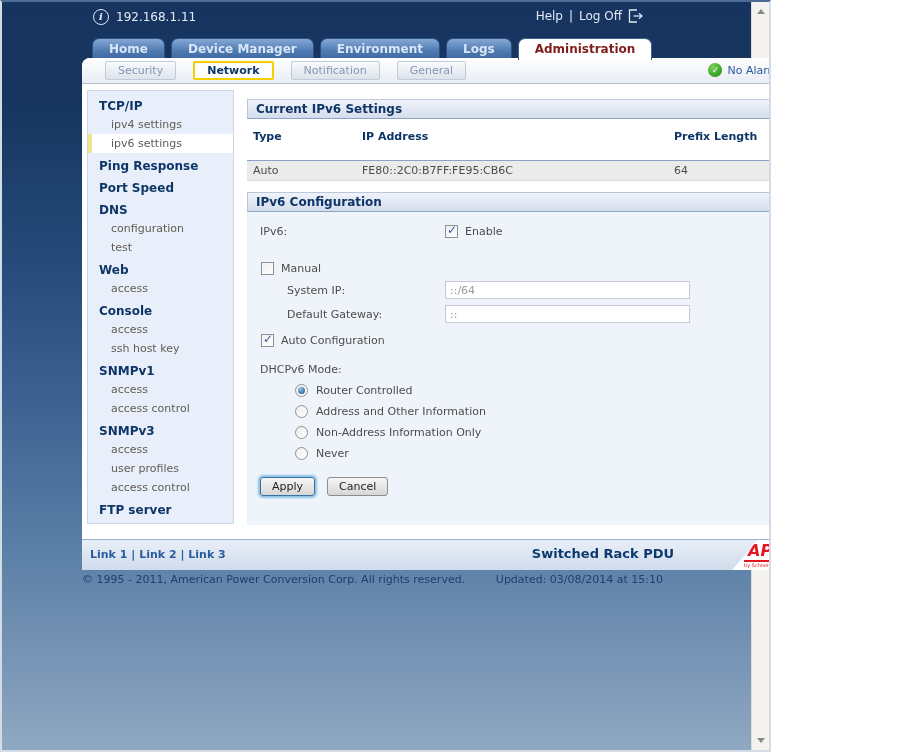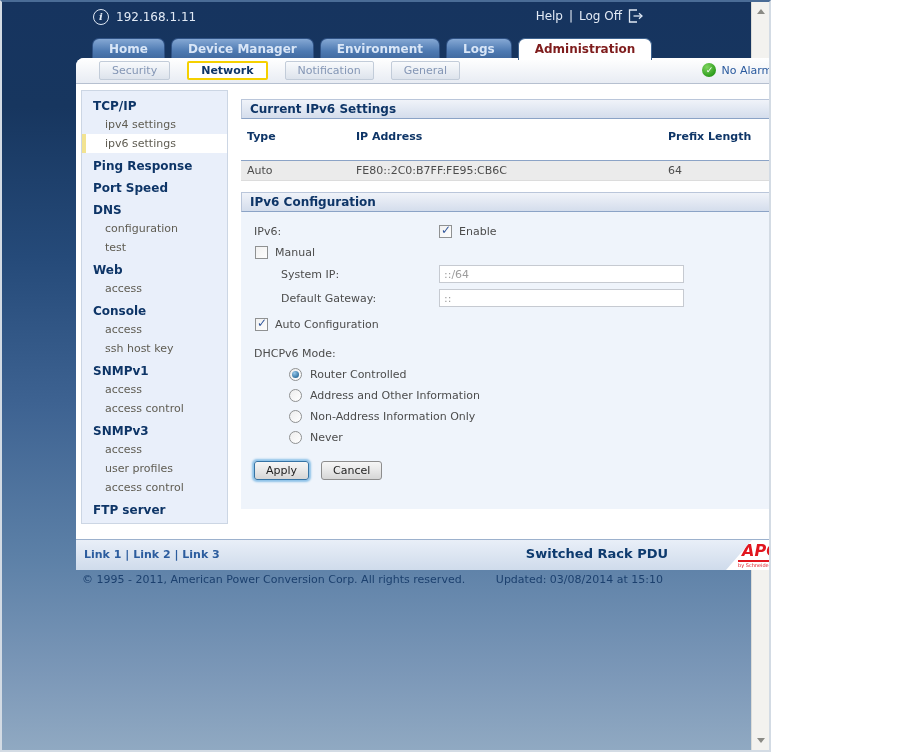--- a/index.html
+++ b/index.html
@@ -20,21 +20,21 @@
     font-family:"DejaVu Serif",serif;font-style:italic;font-weight:bold;}
   .info-icon::before{content:"i";}
   .topbar-right{position:absolute;right:109px;top:7px;display:flex;gap:6px;align-items:center;}
   .toplink{cursor:pointer;}
   
   .tabs{position:absolute;left:90px;top:36px;display:flex;gap:6px;align-items:flex-end;}
   .tab{height:20px;line-height:20px;padding:0 16px;font-size:12px;font-weight:bold;color:#d9e6f7;cursor:pointer;
     background:linear-gradient(#85a8d4,#4e7ab2 60%,#40699f);border:1px solid #2f5285;border-bottom:none;border-radius:7px 7px 0 0;}
   .tab.active{background:#fff;color:#7f1d1d;height:21px;margin-bottom:-1px;position:relative;z-index:3;border-color:#3f638f;}
   
-  .panel{position:absolute;left:74px;top:56px;width:712px;height:512px;background:#fff;border-radius:8px 8px 0 0;z-index:2;}
+  .panel{position:absolute;left:80px;top:56px;width:712px;height:512px;background:#fff;border-radius:8px 8px 0 0;z-index:2;}
   .subtab-row{position:absolute;left:0;right:0;top:0;height:25px;background:linear-gradient(#ffffff,#e8ecf3);
     border-bottom:1px solid #b6c0d0;border-radius:8px 8px 0 0;}
   .subtabs{position:absolute;left:23px;top:3px;display:flex;gap:17px;}
   .subtab{height:17px;line-height:17px;padding:0 12px;font-size:11px;color:#8496b5;cursor:pointer;
     background:linear-gradient(#f8fafc,#dde3ec);border:1px solid #c2ccd9;border-radius:2px;}
   .subtab.active{background:#fff;border:2px solid #f5d000;color:#0e3567;font-weight:bold;height:15px;line-height:15px;}
   .status{position:absolute;right:10px;top:5px;display:flex;align-items:center;gap:5px;color:#2a5a9e;font-size:11px;}
   .green-check{width:14px;height:14px;border-radius:50%;color:#fff;font-size:9px;line-height:14px;text-align:center;font-weight:bold;
     background:radial-gradient(circle at 35% 30%,#7ed45f,#2f9e1d 70%,#1d7d10);}
   .green-check::before{content:"✓";}
@@ -50,21 +50,21 @@
     background:linear-gradient(#f0f3f9,#d4ddec);border:1px solid #bac6da;border-bottom:1px solid #8ba3c6;}
   table.settings{width:100%;border-collapse:collapse;margin-top:9px;}
   table.settings th{text-align:left;color:#0e3567;font-size:11px;font-weight:bold;border-bottom:1px solid #8ba3c6;padding:2px 6px 17px;}
   table.settings td{background:#ebebeb;padding:3px 6px;font-size:11px;color:#4c4c4c;border-bottom:1px solid #dcdcdc;}
   .col-type{width:97px;}.col-ip{width:300px;}
   .cfg-header{margin-top:11px;}
   .config-body{background:#eff4fb;padding-bottom:29px;}
   .form-row{display:flex;align-items:center;}
   .row-ipv6{margin-left:13px;padding-top:13px;}
   .lab-main{width:185px;}
-  .row-manual{margin-left:14px;margin-top:8px;}
+  .row-manual{margin-left:14px;margin-top:24px;}
   .row-input{margin-left:40px;margin-top:6px;}
   .lab-ind{width:158px;}
   .txt{width:245px;height:18px;box-sizing:border-box;border:1px solid #c6cad1;color:#9c9c9c;font-size:11px;
     font-family:"DejaVu Sans","Liberation Sans",sans-serif;padding:1px 4px;background:#fff;}
   .row-auto{margin-left:14px;margin-top:11px;}
   .row-dhcp{margin-left:13px;margin-top:16px;}
   .radio-row{margin-left:48px;margin-top:8px;display:flex;align-items:center;}
   .gap7{margin-right:7px;}.gap8{margin-right:8px;}
   .checkbox{width:13px;height:13px;box-sizing:border-box;border:1px solid #8f9192;display:inline-block;position:relative;
     background:linear-gradient(135deg,#f1f1f1,#fdfdfd);flex:0 0 auto;cursor:pointer;}

